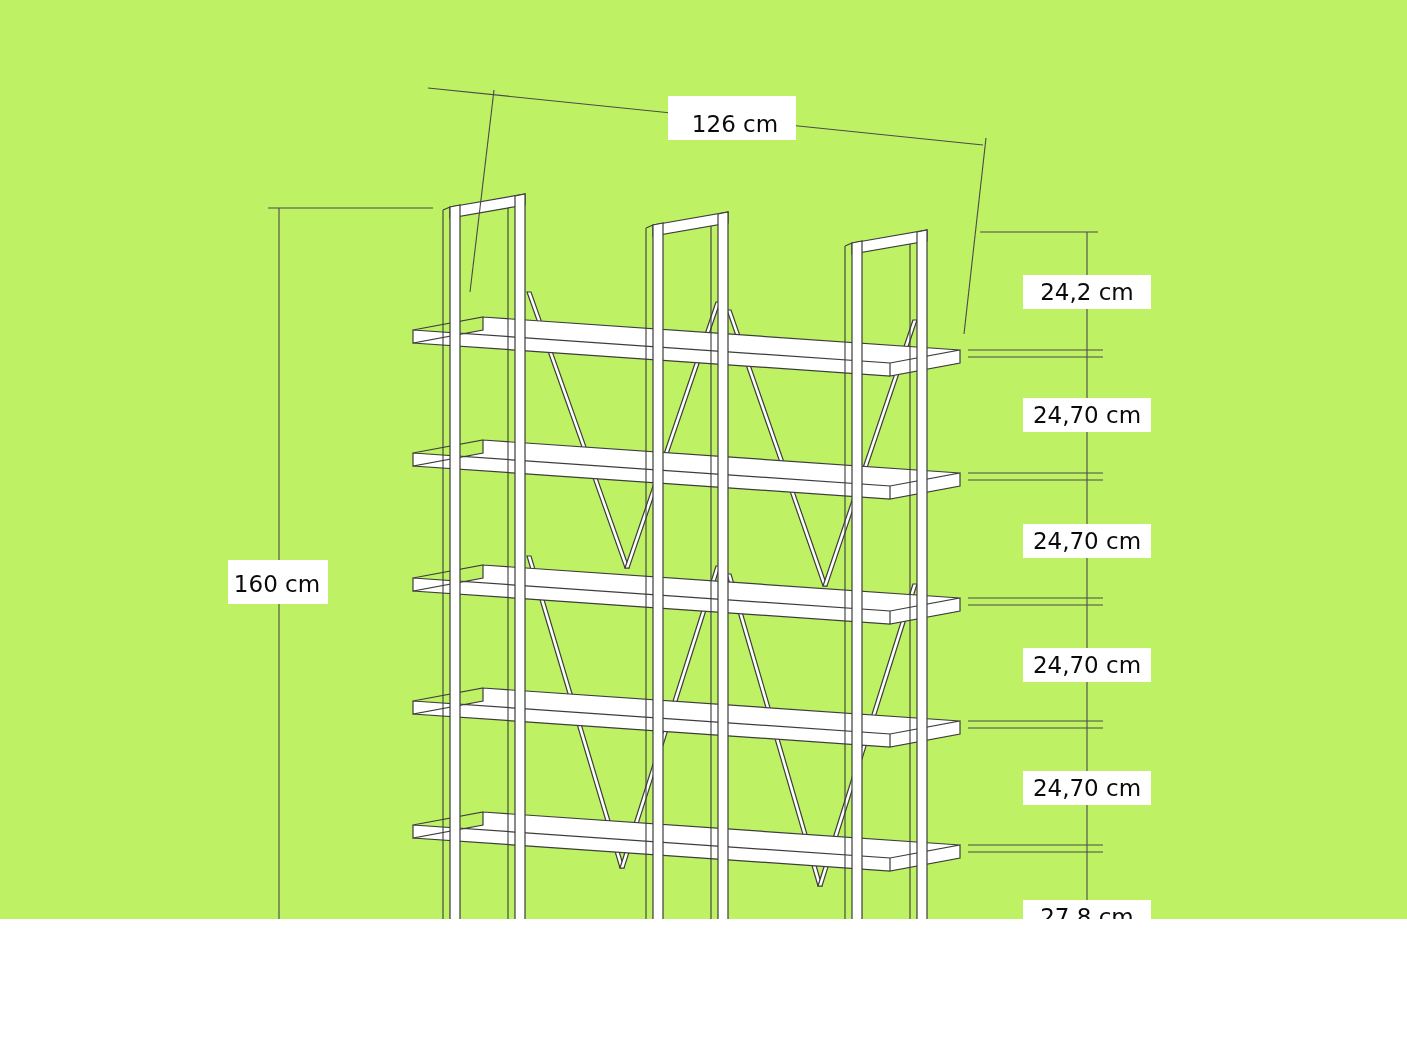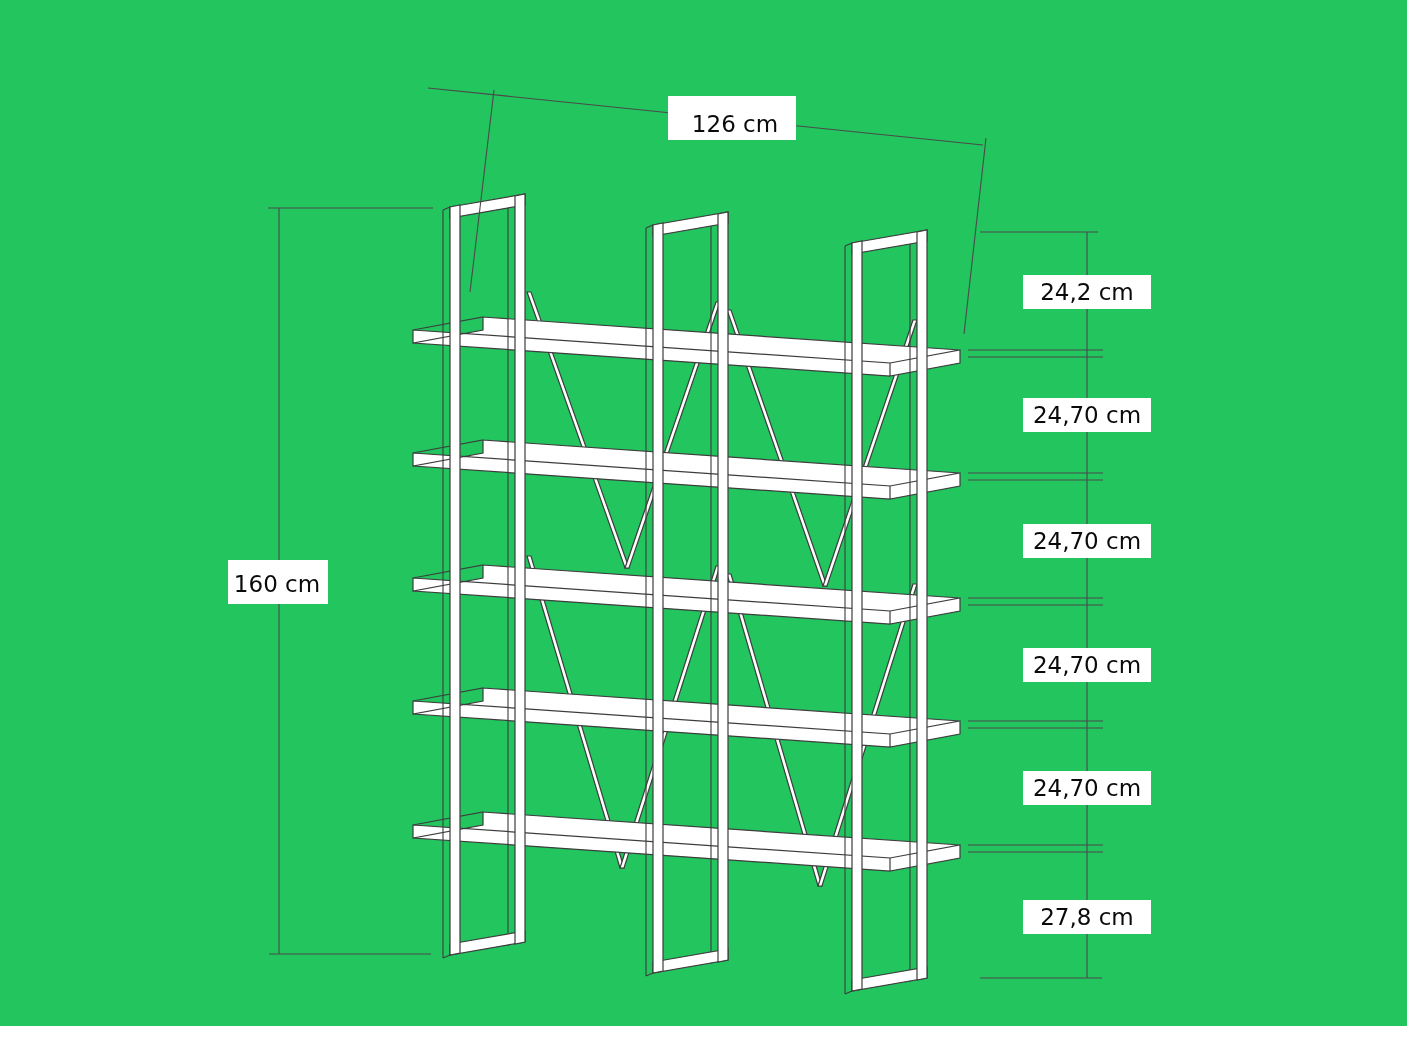--- a/index.html
+++ b/index.html
@@ -3,22 +3,22 @@
 <meta charset="utf-8">
 <style>
   html, body {
     margin: 0;
     padding: 0;
     background: #ffffff;
   }
   .canvas {
     position: relative;
     width: 1407px;
-    height: 1026px;
-    background: #22c55e;
+    height: 919px;
+    background: #bef264;
     overflow: hidden;
     font-family: "DejaVu Sans", "Liberation Sans", sans-serif;
   }
   svg { display: block; }
   .member {
     fill: #ffffff;
     stroke: #3d3d3d;
     stroke-width: 1.2;
     stroke-linejoin: miter;
   }

